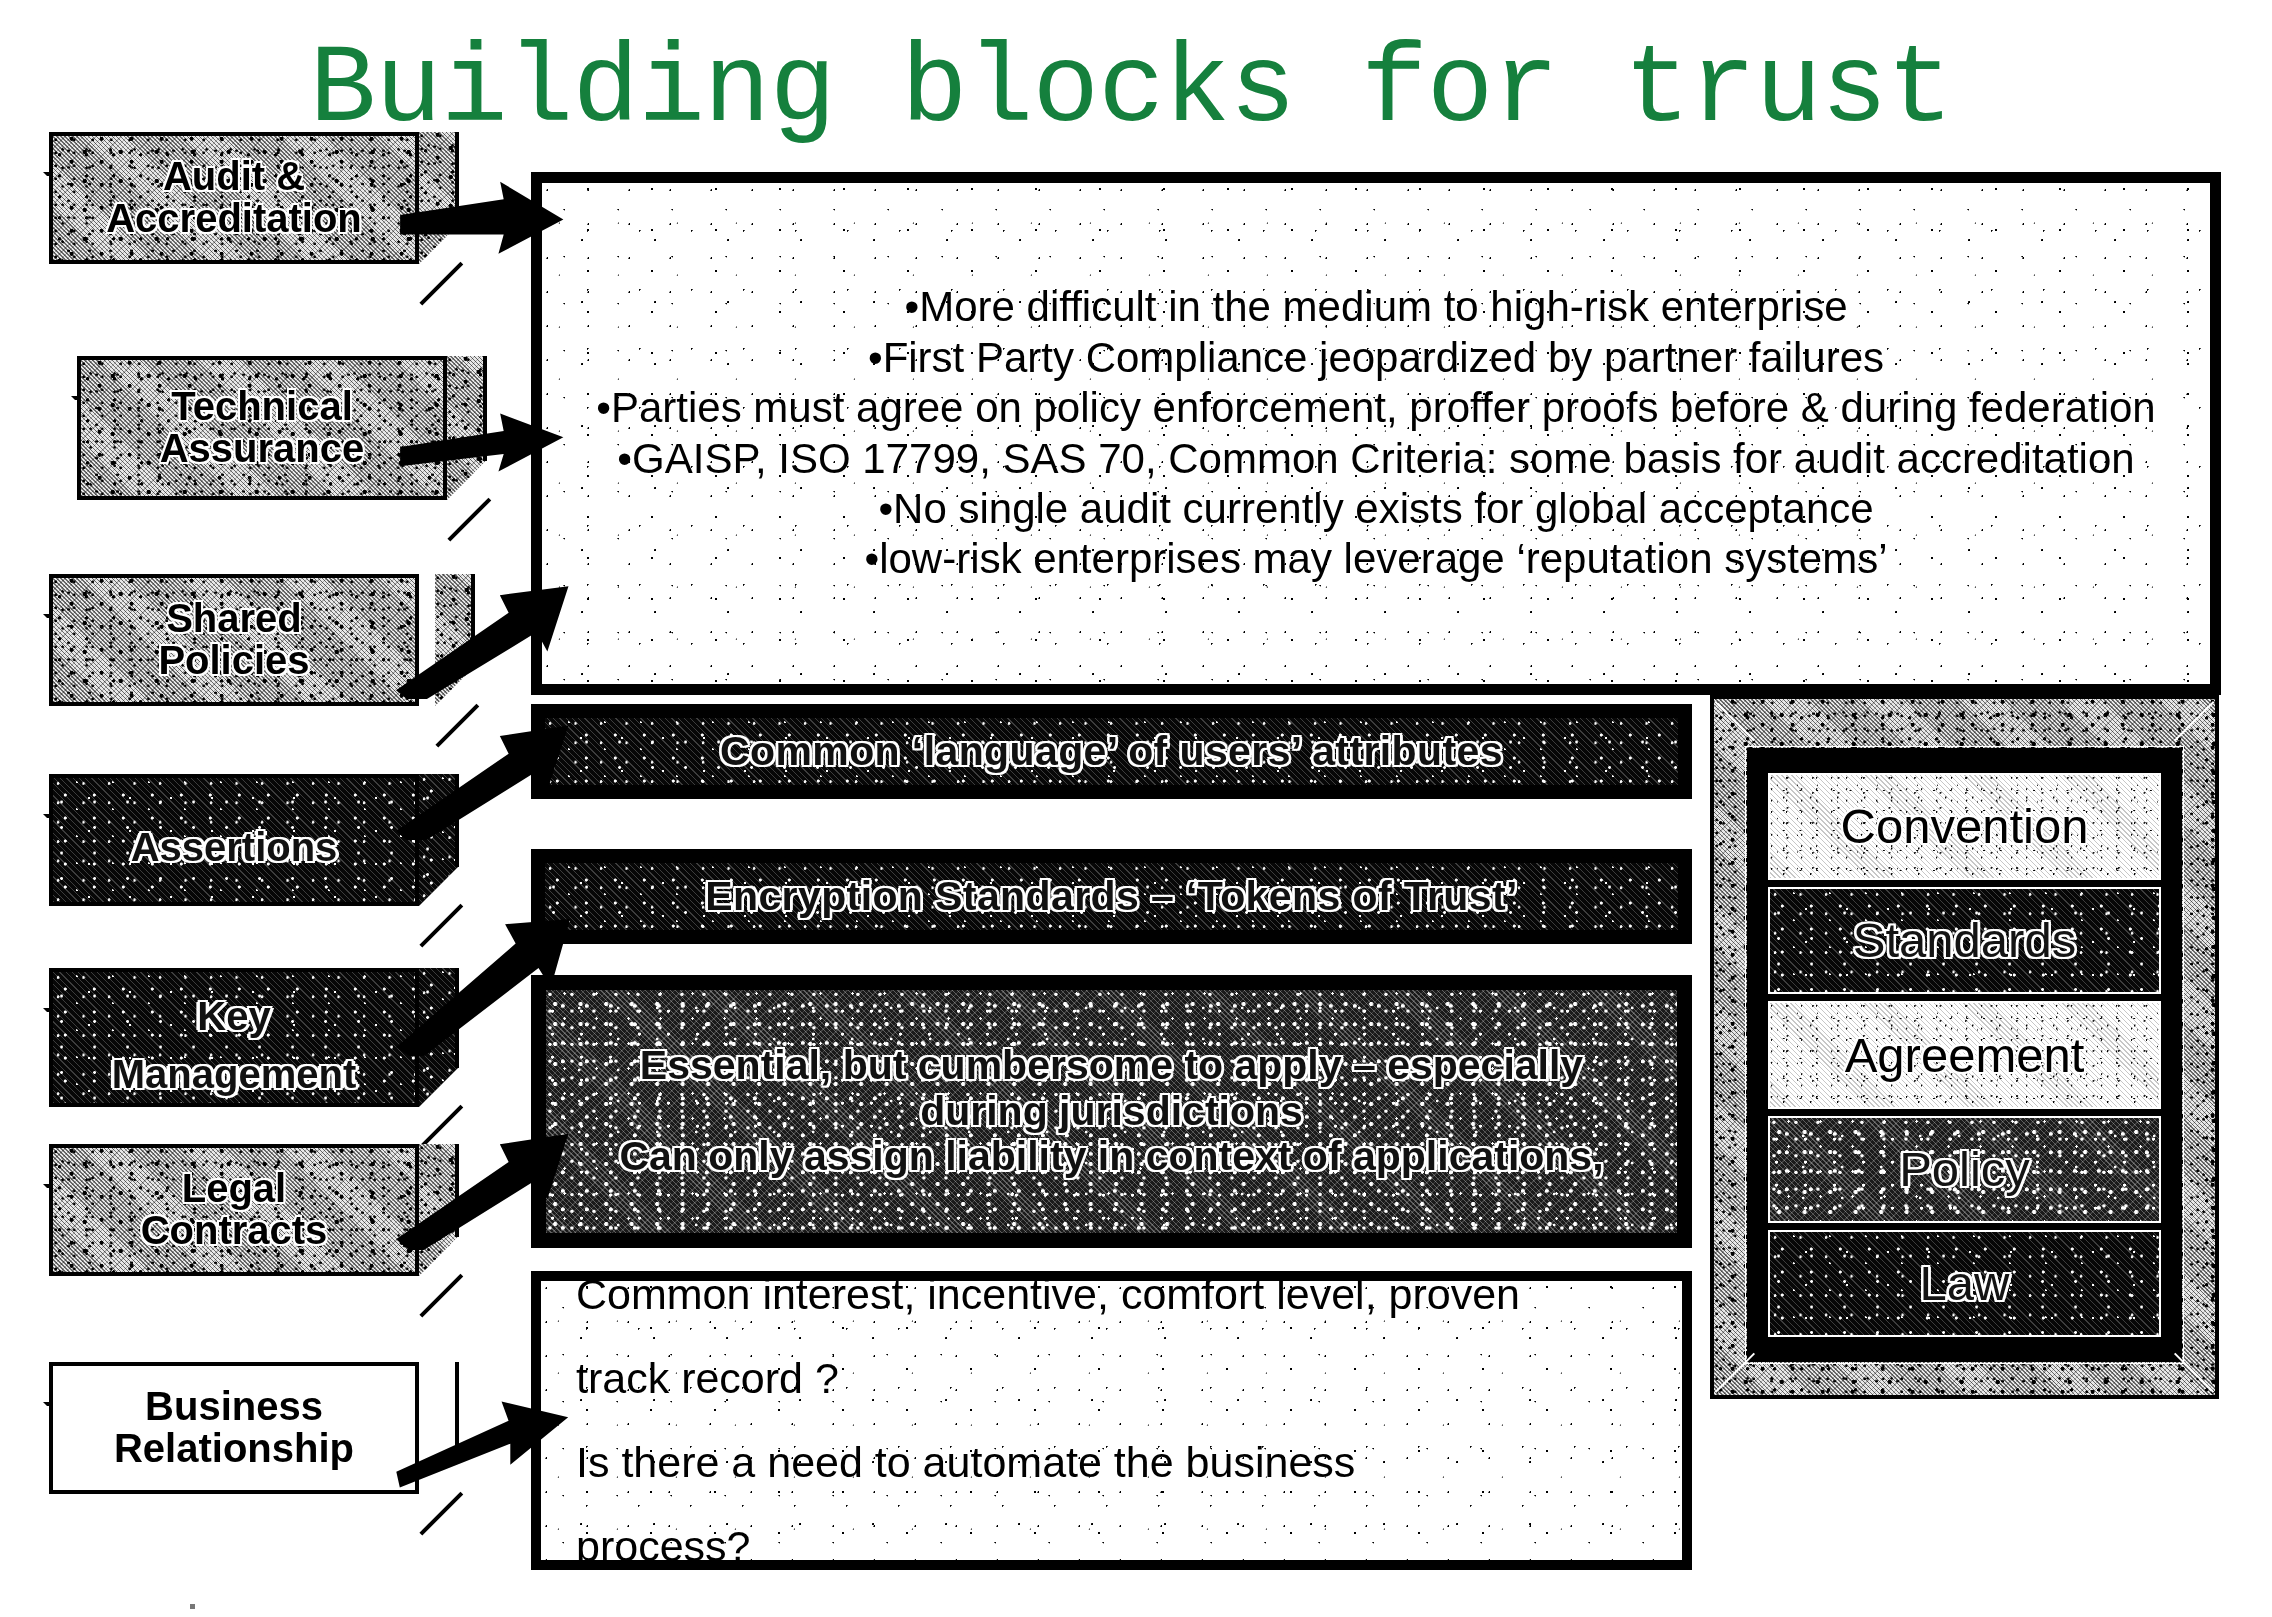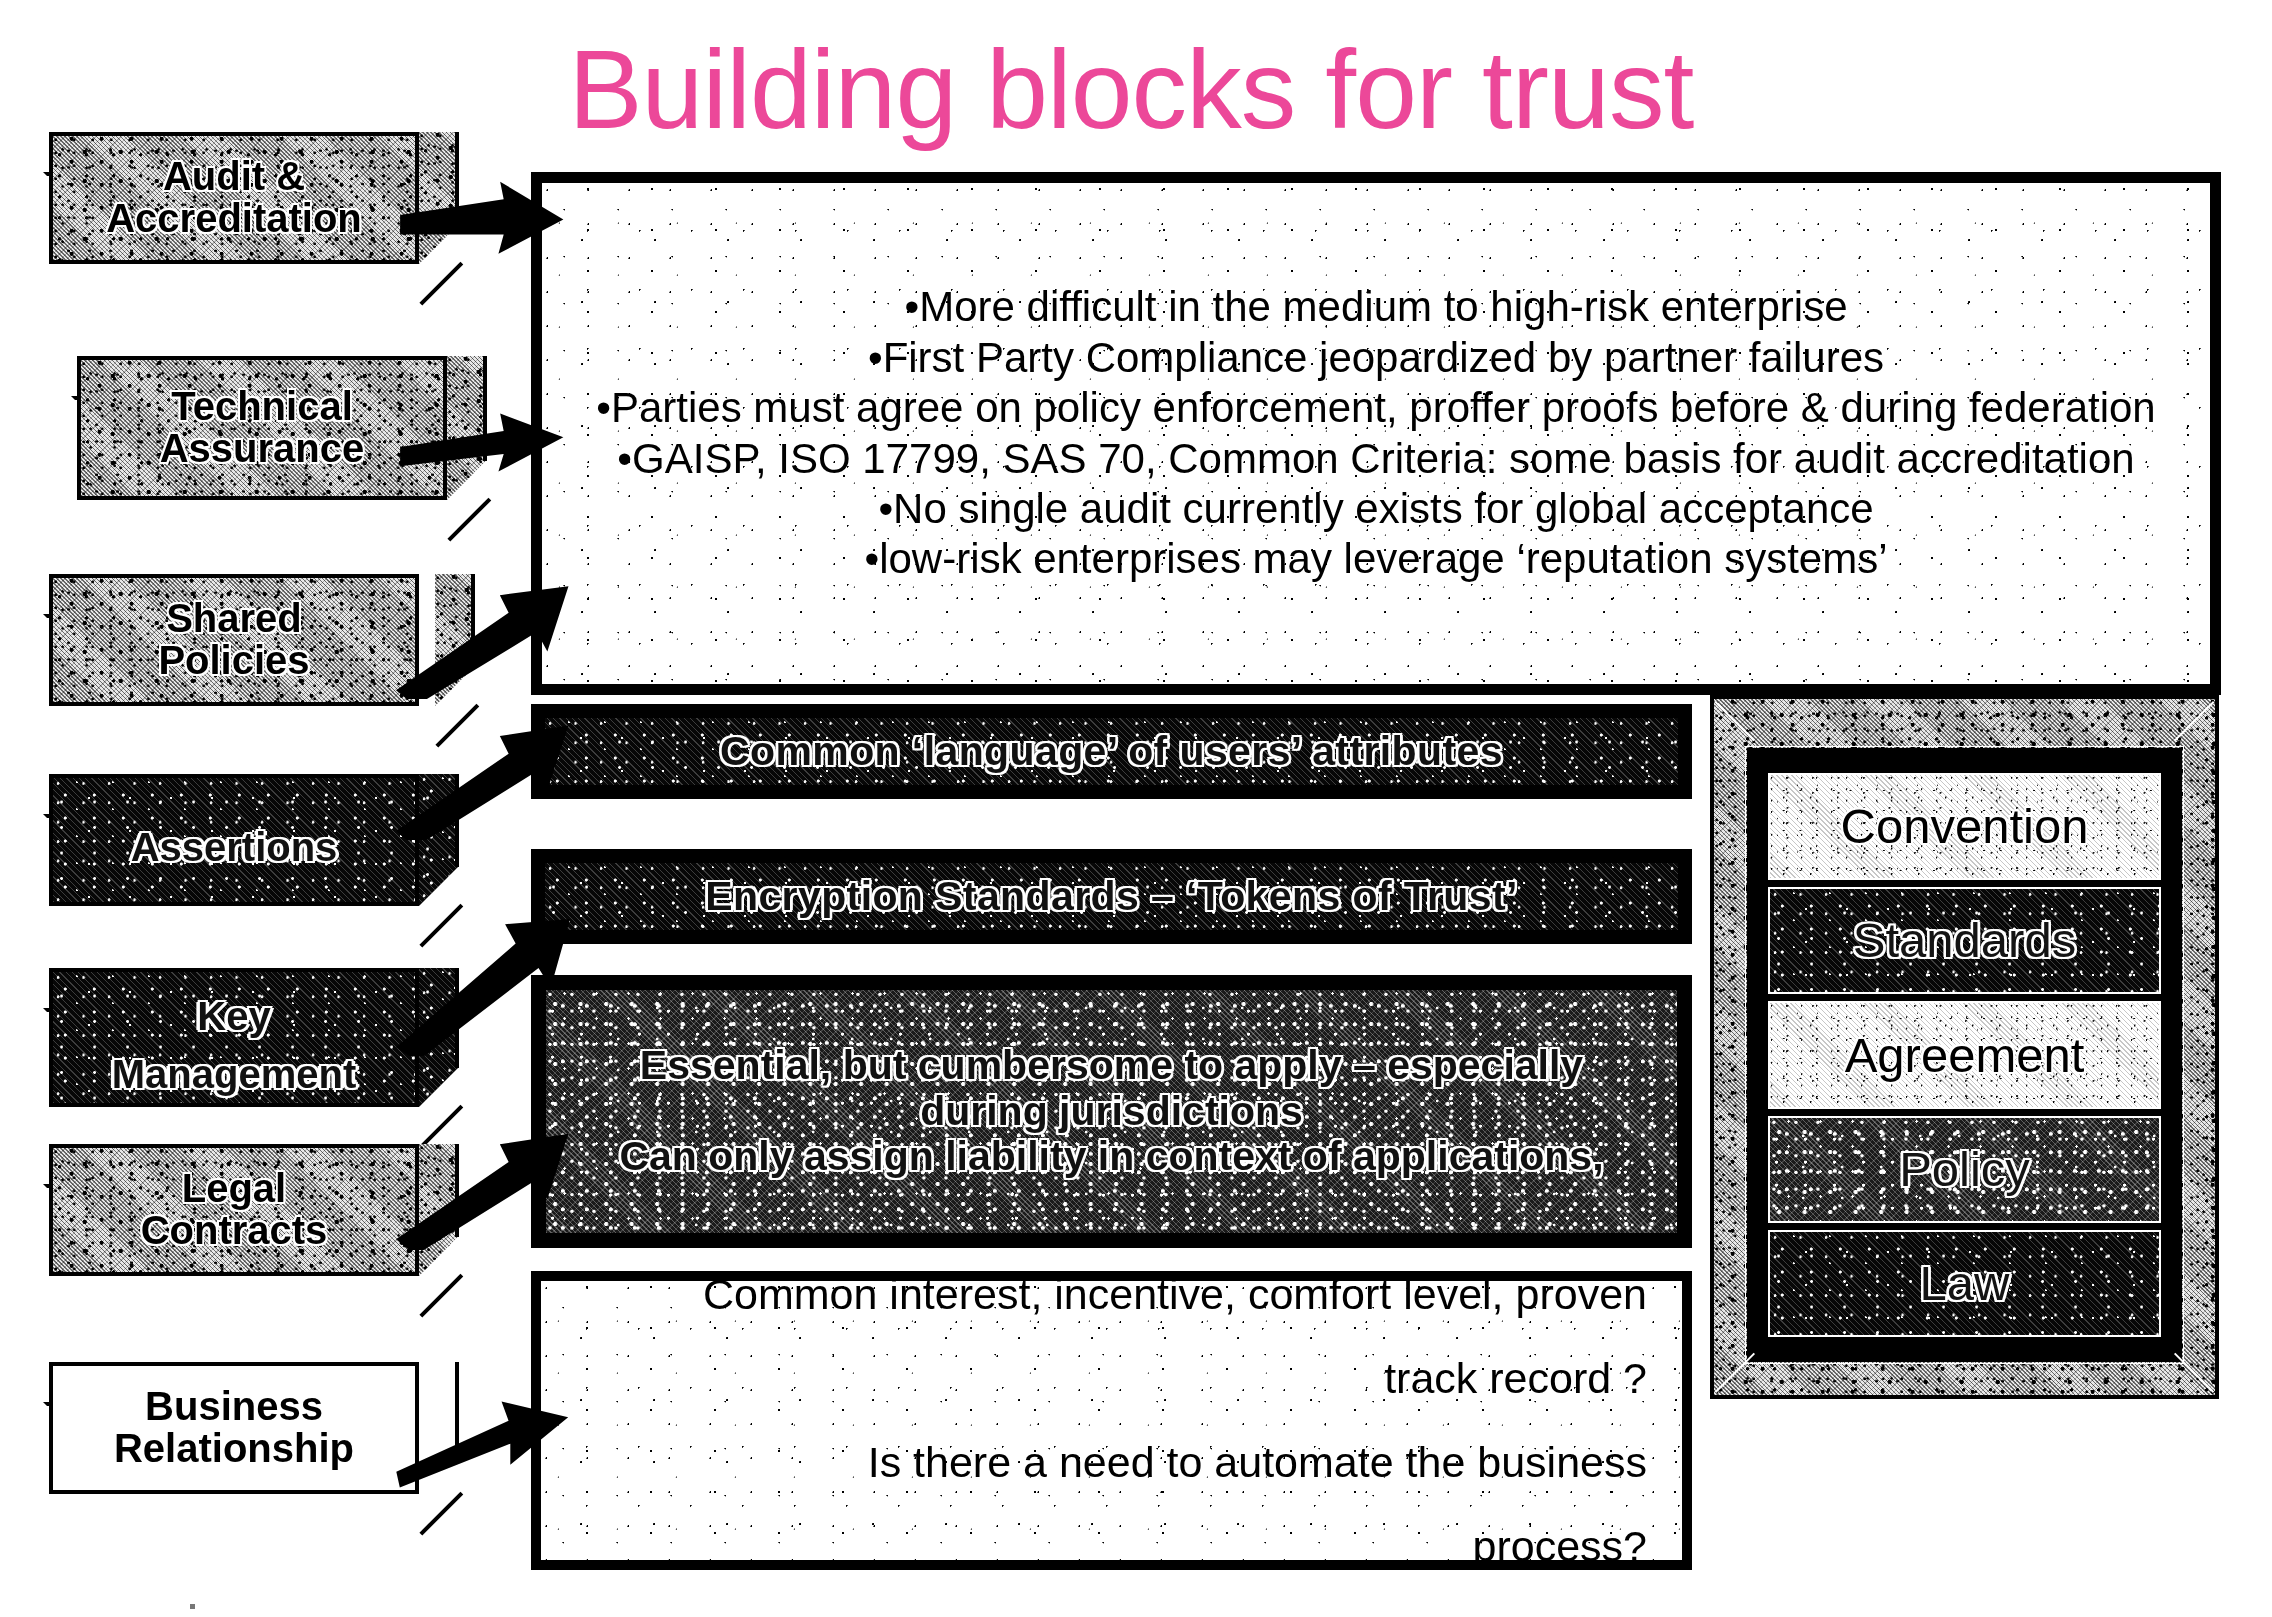--- a/index.html
+++ b/index.html
@@ -67,23 +67,23 @@
       radial-gradient(circle at 72% 15%, #000 0.9px, transparent 1.2px),
       radial-gradient(circle at 88% 81%, #000 0.7px, transparent 1px),
       radial-gradient(circle at 55% 92%, #000 0.8px, transparent 1.1px),
       radial-gradient(circle at 29% 77%, #000 0.5px, transparent 0.8px);
     background-size:41px 34px,54px 47px,64px 41px,52px 59px,73px 62px,59px 52px;
   }
 
   
   #title{
     position:absolute;left:0;top:35px;width:2262px;text-align:center;
-    font-size:111px;line-height:1.0;font-weight:400;color:#ec4899;
+    font-size:111px;line-height:1.0;font-weight:400;color:#15803d;
     letter-spacing:-0.9px;z-index:40;
-    font-family:Liberation Sans, sans-serif;
+    font-family:Liberation Mono, monospace;
   }
 
   
   .brick{position:absolute;z-index:20;}
   .brick .face{
     position:absolute;left:0;bottom:0;width:370px;height:100%;
     border:4.4px solid #000;box-sizing:border-box;
     display:flex;flex-direction:column;align-items:center;justify-content:center;
     text-align:center;line-height:1.04;font-weight:bold;overflow:hidden;
   }
@@ -193,21 +193,21 @@
       -2.2px -2.2px 0 #fff, 2.2px -2.2px 0 #fff, -2.2px 2.2px 0 #fff, 2.2px 2.2px 0 #fff,
       0 -2.2px 0 #fff, 0 2.2px 0 #fff, -2.6px 0 0 #fff, 2.6px 0 0 #fff;
   }
 
   #panel-business{
     left:531px;top:1271px;width:1161px;height:299px;
     border:10.6px solid #000;background:#fff;
   }
   #panel-business .inner{
     position:absolute;inset:0;display:flex;flex-direction:column;
-    align-items:flex-end;justify-content:center;padding:0 35px;box-sizing:border-box;gap:29px;
+    align-items:flex-start;justify-content:center;padding:0 35px;box-sizing:border-box;gap:29px;
   }
   #panel-business .txt{
     position:relative;z-index:3;font-size:43px;line-height:1.28;color:#000;text-align:center;
   }
 
   
   #right-panel{
     left:1710px;top:695px;width:509px;height:704px;
     border:4.4px solid #000;
   }

